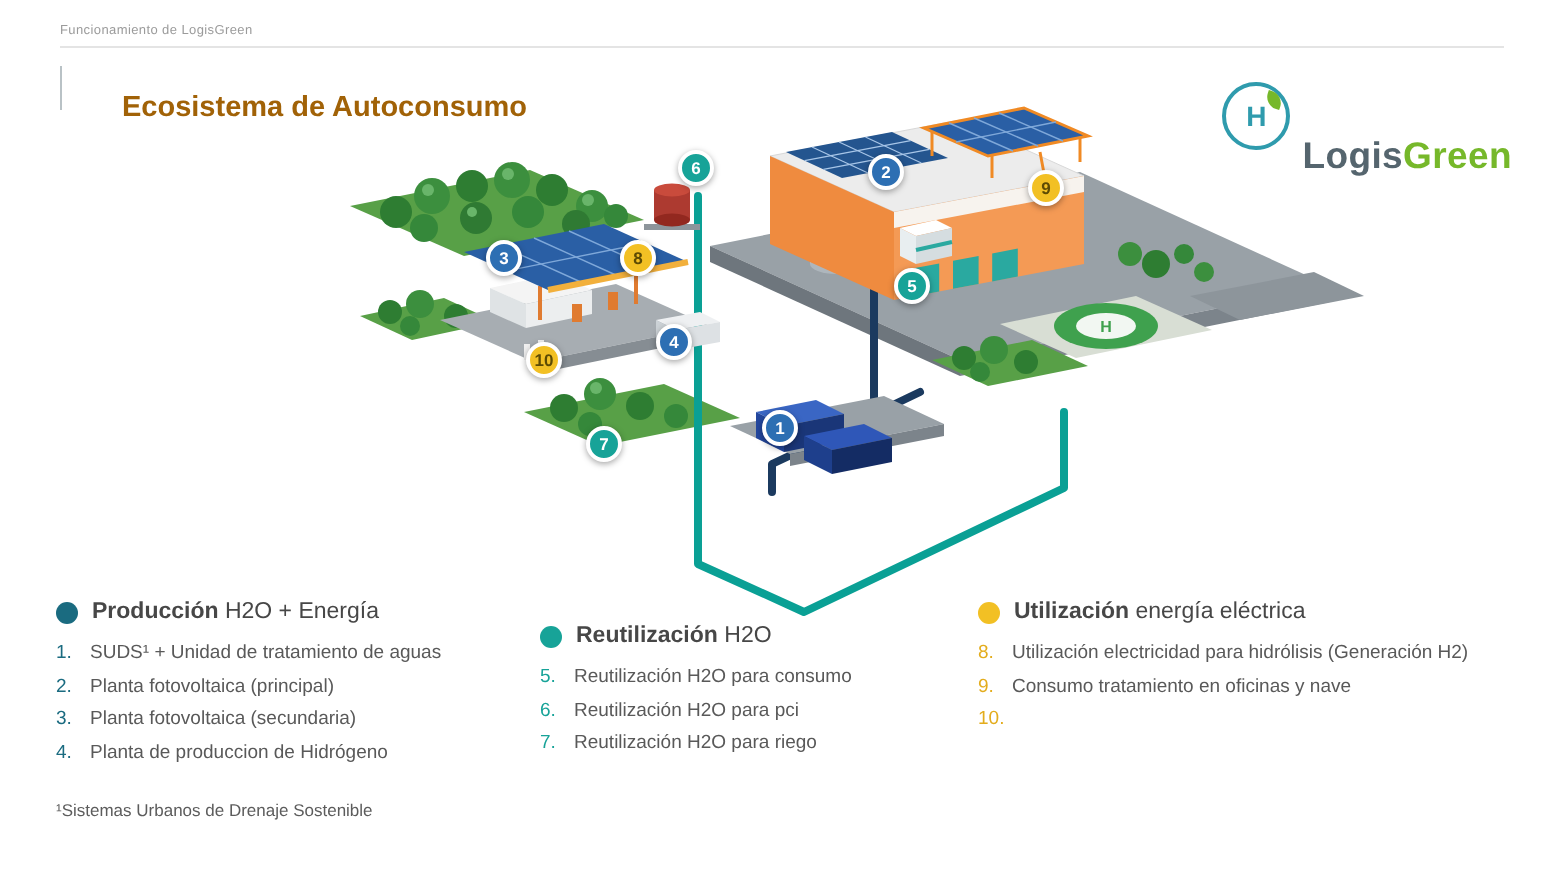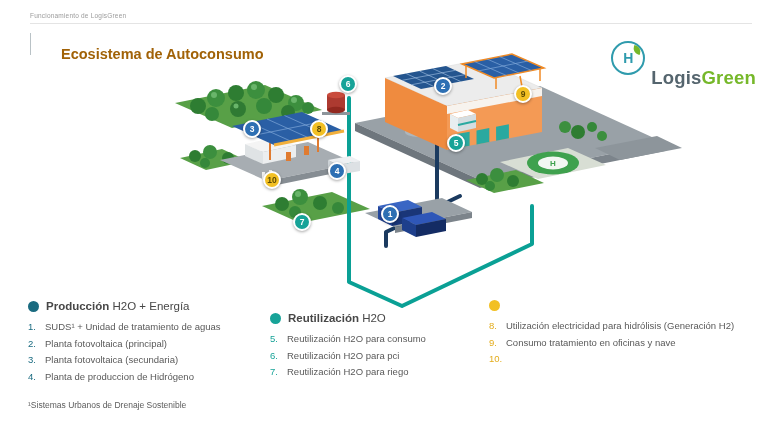--- a/index.html
+++ b/index.html
@@ -280,20 +280,21 @@
         </div>
       <div class="item">
           <span class="num">7.</span>
           <span>Reutilización H2O para riego</span>
         </div>
     </div>
 
     <div class="col col3">
       <div class="col-head">
         <span class="dot"></span>
+        <span class="col-title"><b>Utilización</b> <span>energía eléctrica</span></span>
       </div>
       <div class="item">
           <span class="num">8.</span>
           <span>Utilización electricidad para hidrólisis (Generación H2)</span>
         </div>
       <div class="item">
           <span class="num">9.</span>
           <span>Consumo tratamiento en oficinas y nave</span>
         </div>
       <div class="item">

